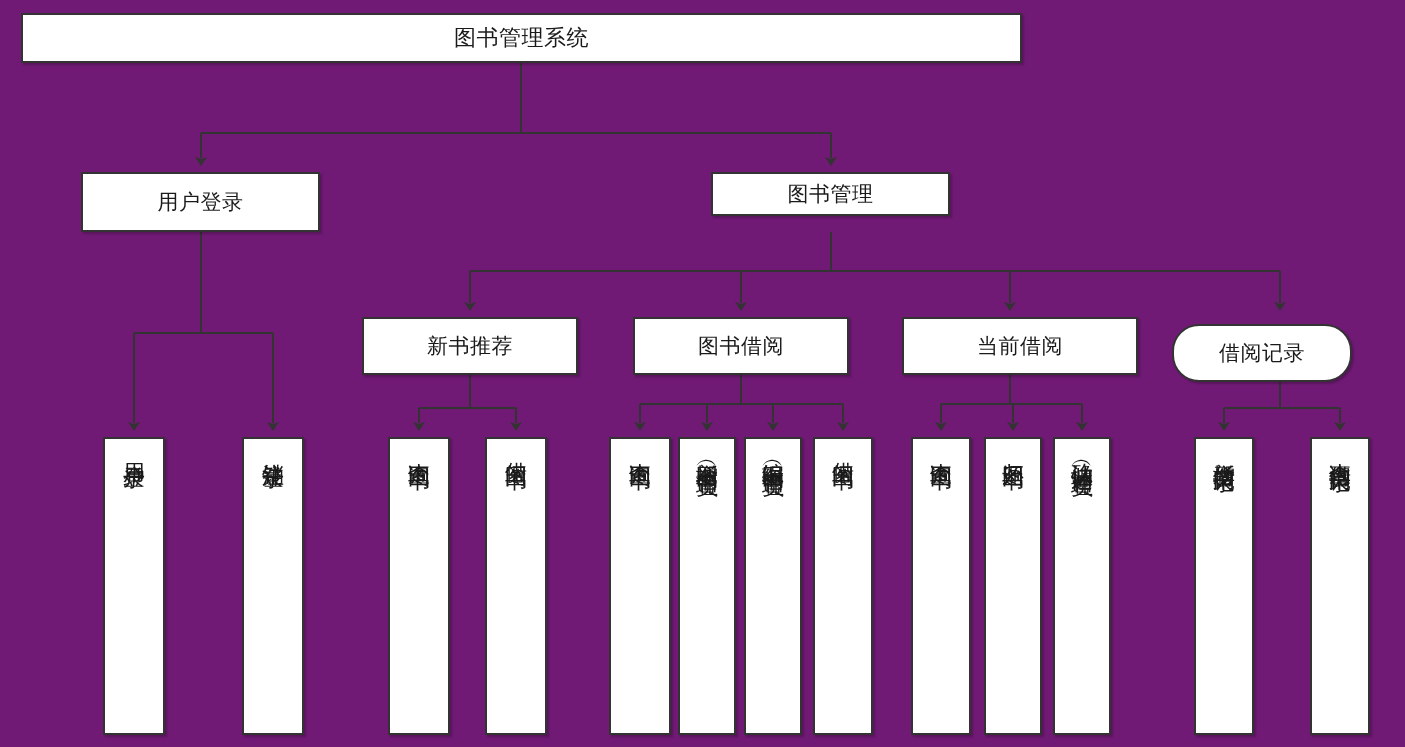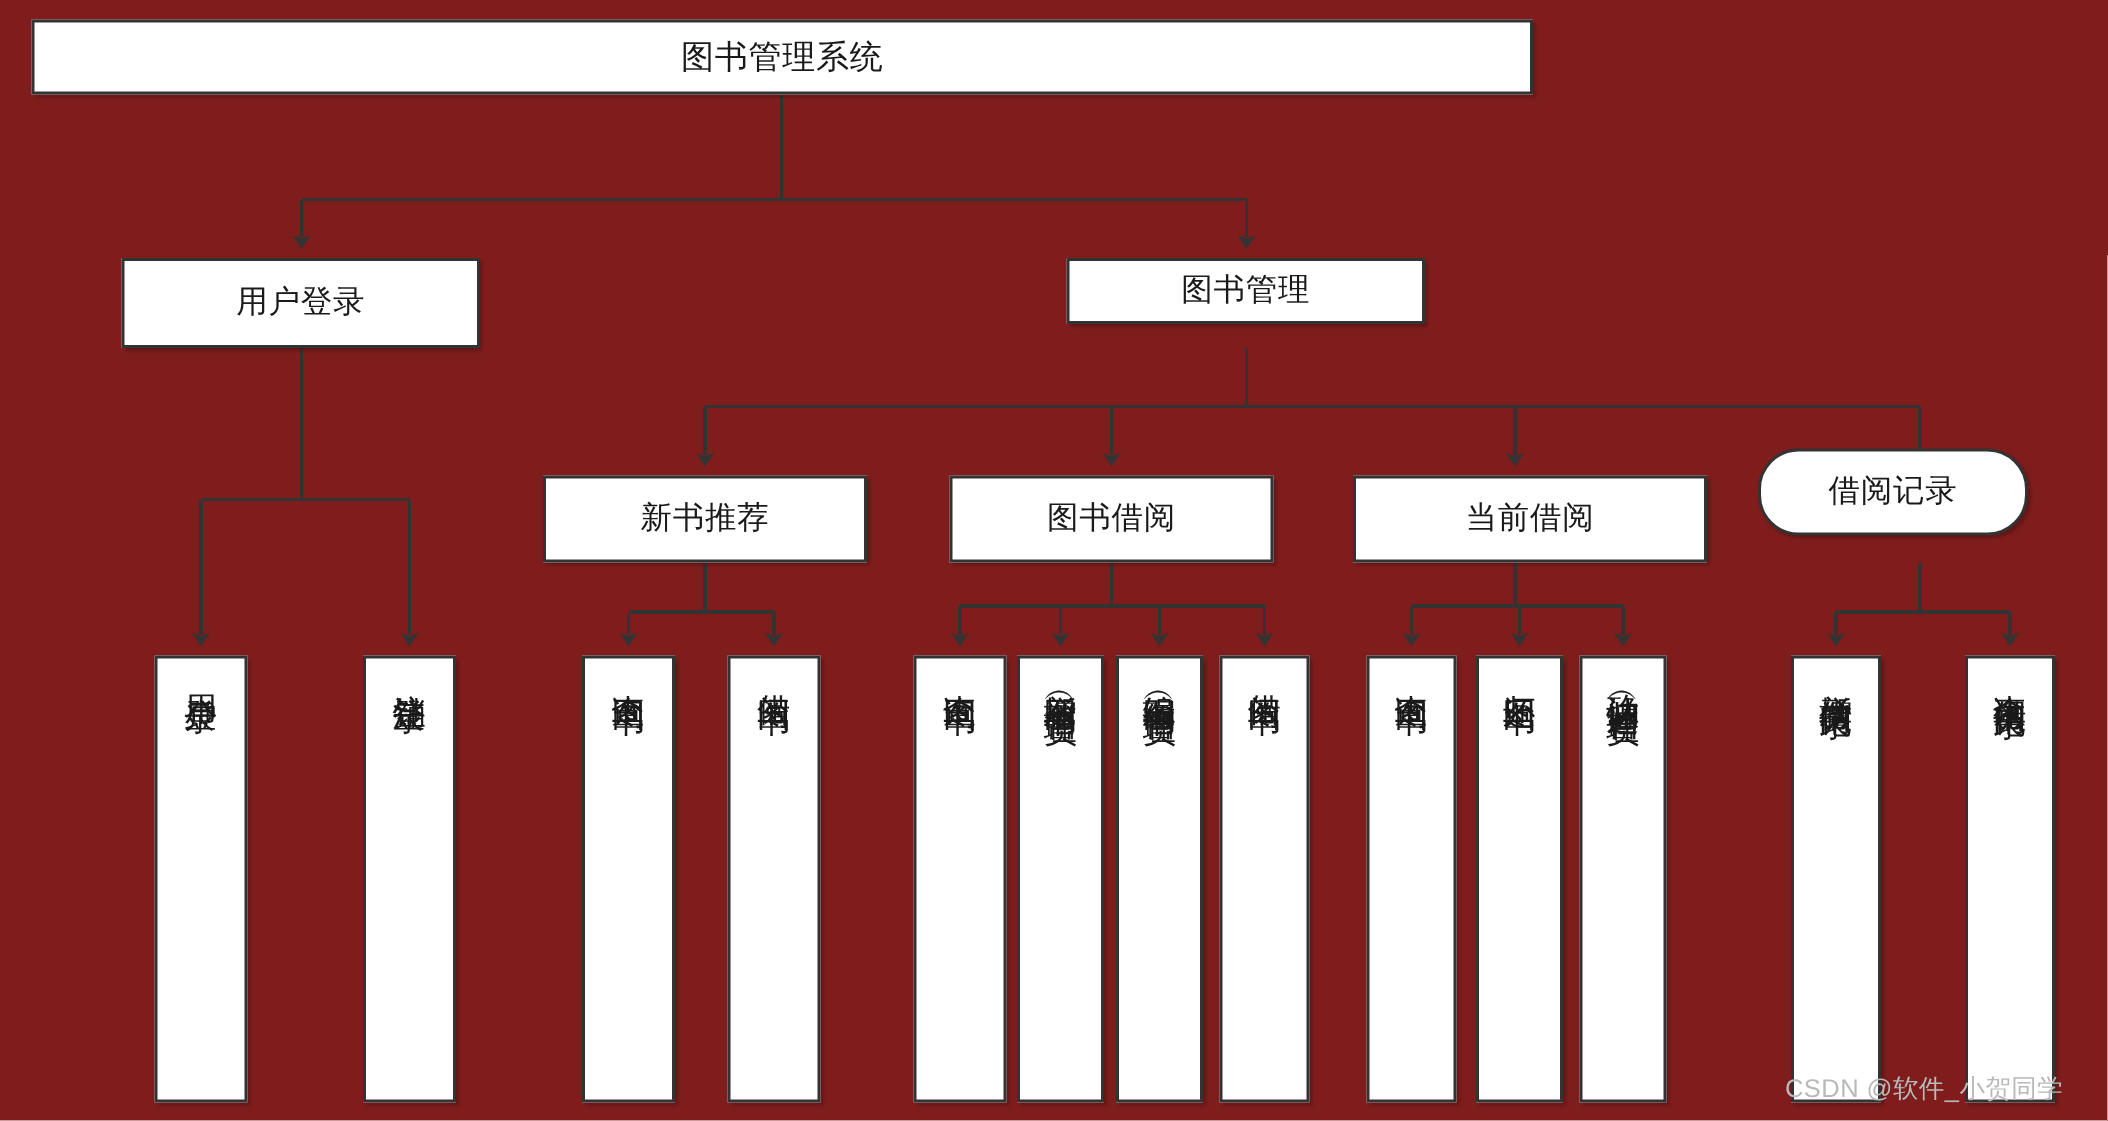--- a/index.html
+++ b/index.html
@@ -7,21 +7,21 @@
     padding: 0;
     background: #ffffff;
   }
   body {
     font-family: "Liberation Sans", "DejaVu Sans", sans-serif;
   }
   #canvas {
     position: relative;
     width: 1405px;
     height: 747px;
-    background: #7f1d1d;
+    background: #701a75;
     overflow: hidden;
   }
   #edges {
     position: absolute;
     left: 0;
     top: 0;
     width: 1405px;
     height: 747px;
   }
   .node {
@@ -140,21 +140,21 @@
 
   <div class="node horizontal" style="left:633px; top:317px; width:216px; height:58px;">
     <span class="node-label">图书借阅</span>
   </div>
   <div class="node horizontal" style="left:362px; top:317px; width:216px; height:58px;">
     <span class="node-label">新书推荐</span>
   </div>
   <div class="node horizontal" style="left:902px; top:317px; width:236px; height:58px;">
     <span class="node-label">当前借阅</span>
   </div>
-  <div class="node horizontal" style="left:1172px; top:299px; width:180px; height:58px;border-radius:27px;">
+  <div class="node horizontal" style="left:1172px; top:324px; width:180px; height:58px;border-radius:27px;">
     <span class="node-label">借阅记录</span>
   </div>
 
   <div class="node vertical" style="left:103px; top:437px; width:62px; height:298px;">
     <span class="node-label">用户登录</span>
   </div>
   <div class="node vertical" style="left:242px; top:437px; width:62px; height:298px;">
     <span class="node-label">注销登录</span>
   </div>
   <div class="node vertical" style="left:388px; top:437px; width:62px; height:298px;">
@@ -184,15 +184,14 @@
   <div class="node vertical" style="left:1053px; top:437px; width:58px; height:298px;">
     <span class="node-label">确认归还（管理员）</span>
   </div>
   <div class="node vertical" style="left:1194px; top:437px; width:60px; height:298px;">
     <span class="node-label">新增借阅记录</span>
   </div>
   <div class="node vertical" style="left:1310px; top:437px; width:60px; height:298px;">
     <span class="node-label">查询借阅记录</span>
   </div>
 
-  <div class="watermark">CSDN @软件_小贺同学</div>
 
 </div>
 
 </body></html>

